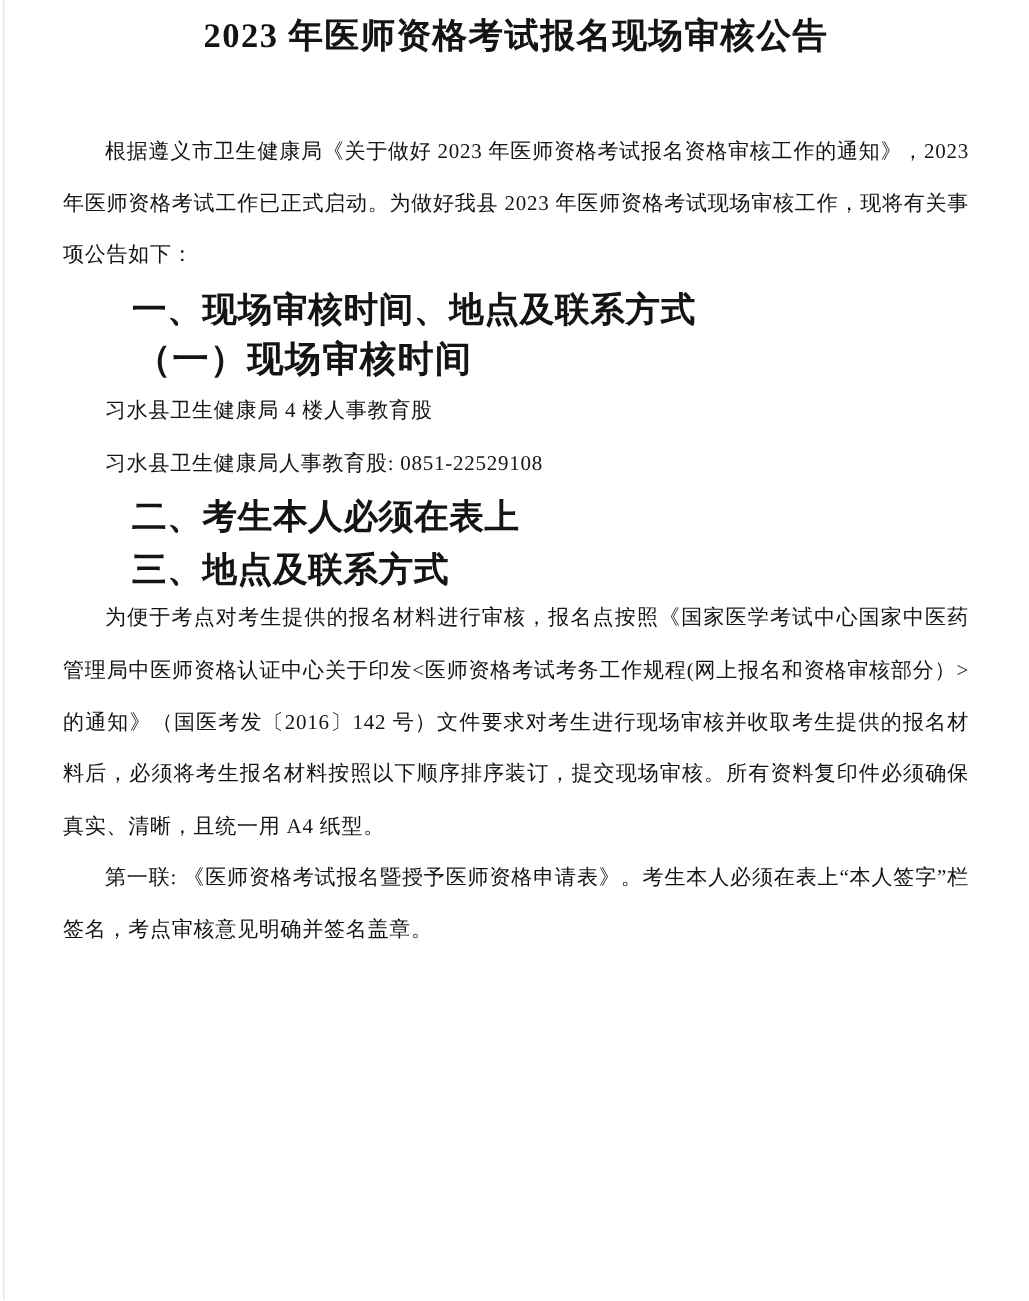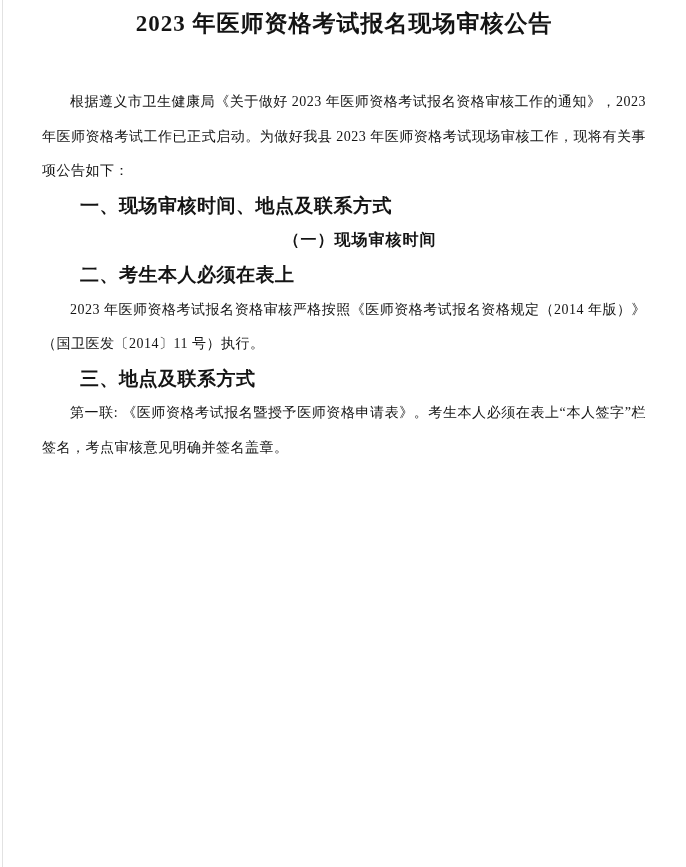--- a/index.html
+++ b/index.html
@@ -38,50 +38,51 @@
   .para {
     margin: 0;
     font-size: 14px;
     line-height: 34.6px;
     text-align: justify;
     text-indent: 2em;
     letter-spacing: 0.5px;
   }
   .heading {
     margin: 0;
-    font-size: 19px;
+    font-size: 23px;
     line-height: 34.6px;
     font-weight: bold;
     text-indent: 2em;
     letter-spacing: 0.5px;
     font-family: "Liberation Sans", sans-serif;
   }
   .subheading {
     margin: 0;
-    font-size: 16px;
+    font-size: 24px;
     line-height: 34.6px;
     text-indent: 2em;
     letter-spacing: 1px;
-    text-align: center;
   }
 </style>
 </head>
 <body>
 
 <div class="page">
   <div class="scan-edge"></div>
 
   <h1 class="doc-title">2023 年医师资格考试报名现场审核公告</h1>
 
   <p class="para">根据遵义市卫生健康局《关于做好 2023 年医师资格考试报名资格审核工作的通知》，2023 年医师资格考试工作已正式启动。为做好我县 2023 年医师资格考试现场审核工作，现将有关事项公告如下：</p>
 
   <h2 class="heading">一、现场审核时间、地点及联系方式</h2>
 
   <h3 class="subheading">（一）现场审核时间</h3>
 
+  <p class="para">习水县卫生健康局 4 楼人事教育股</p>
 
+  <p class="para">习水县卫生健康局人事教育股:  0851-22529108</p>
 
   <h2 class="heading">二、考生本人必须在表上</h2>
-  <p class="para">2023 年医师资格考试报名资格审核严格按照《医师资格考试报名资格规定（2014 年版）》（国卫医发〔2014〕11 号）执行。</p>
 
   <h2 class="heading">三、地点及联系方式</h2>
+  <p class="para">为便于考点对考生提供的报名材料进行审核，报名点按照《国家医学考试中心国家中医药管理局中医师资格认证中心关于印发&lt;医师资格考试考务工作规程(网上报名和资格审核部分）&gt;的通知》（国医考发〔2016〕142 号）文件要求对考生进行现场审核并收取考生提供的报名材料后，必须将考生报名材料按照以下顺序排序装订，提交现场审核。所有资料复印件必须确保真实、清晰，且统一用 A4 纸型。</p>
   <p class="para">第一联: 《医师资格考试报名暨授予医师资格申请表》。考生本人必须在表上“本人签字”栏签名，考点审核意见明确并签名盖章。</p>
 </div>
 
 </body></html>

